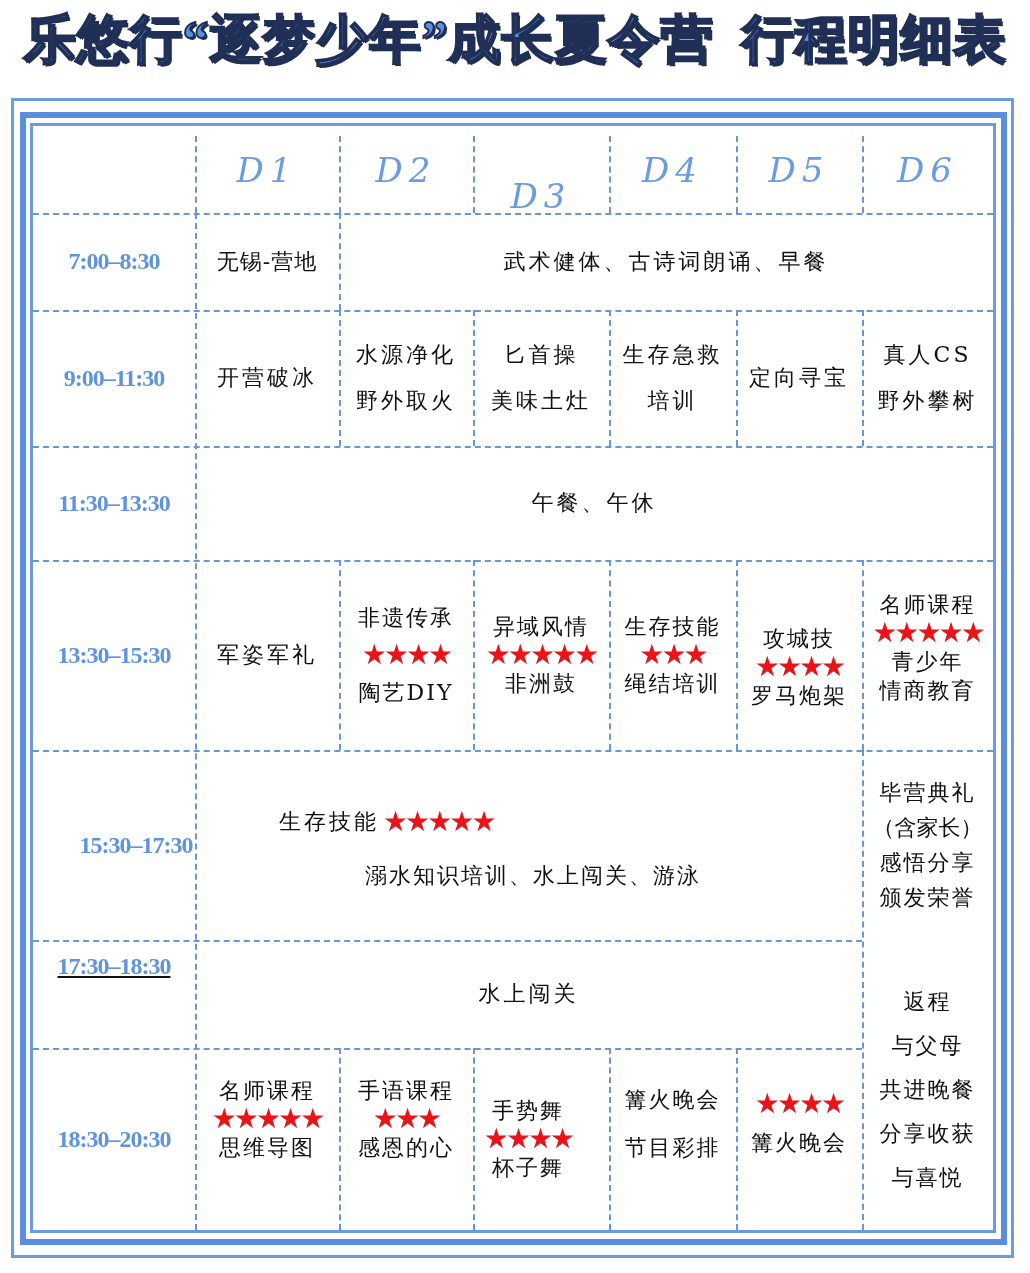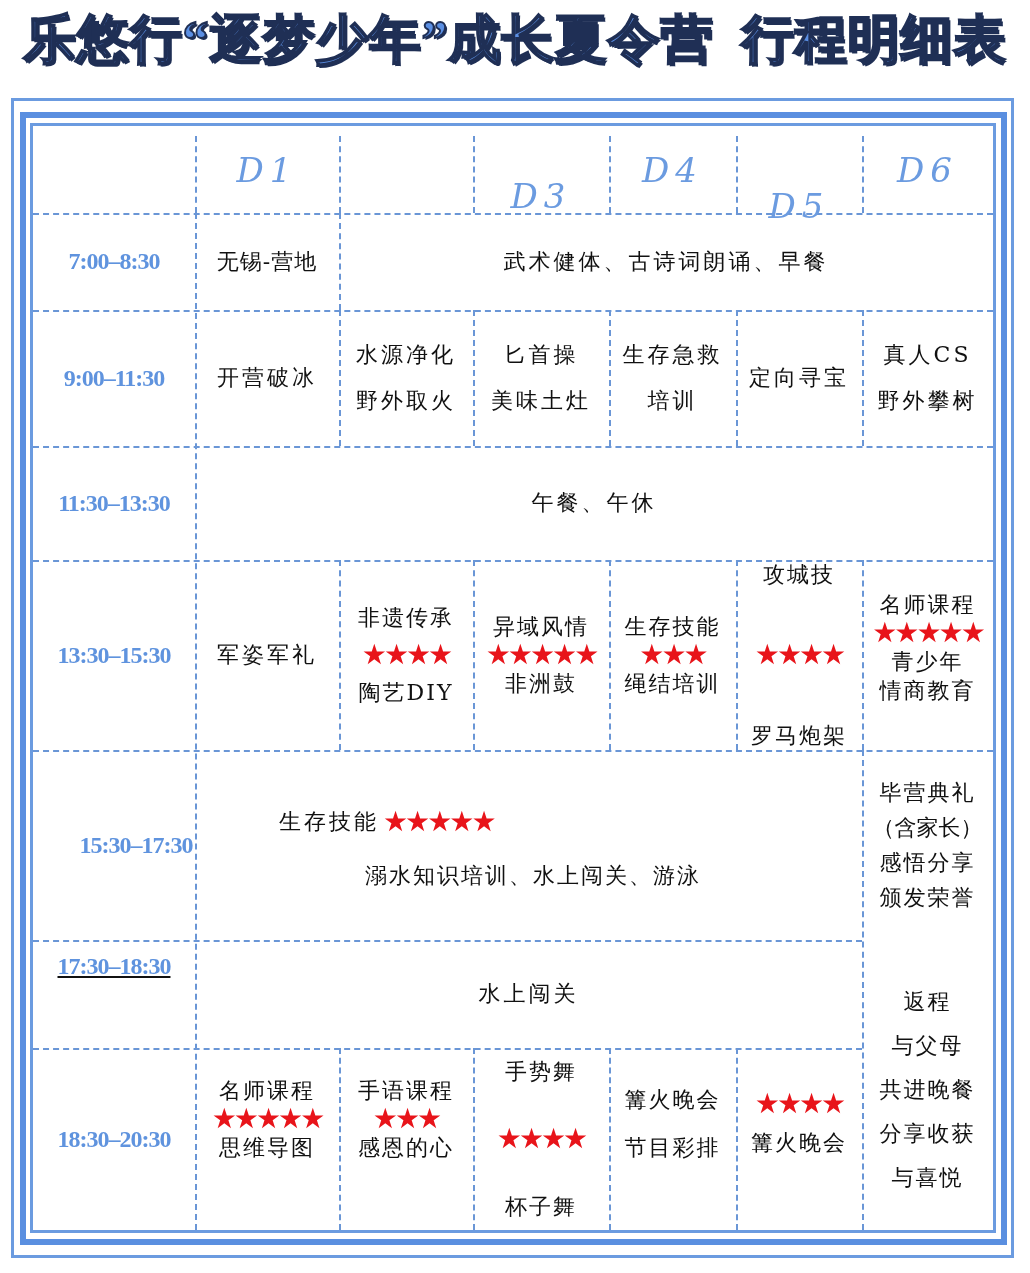--- a/index.html
+++ b/index.html
@@ -82,27 +82,30 @@
   <div class="vline" style="left:829px; top:624px; height:480px;"></div>
 
   <div class="vline" style="left:306px; top:922px; height:182px;"></div>
   <div class="vline" style="left:440px; top:922px; height:182px;"></div>
   <div class="vline" style="left:576px; top:922px; height:182px;"></div>
   <div class="vline" style="left:703px; top:922px; height:182px;"></div>
 
   <div class="cell" style="left:162px; top:0; width:144px; height:87px;">
     <span class="hdr-day">D1</span>
   </div>
+  <div class="cell" style="left:306px; top:0; width:134px; height:87px;">
+    <span class="hdr-day">D2</span>
+  </div>
   <div class="cell" style="left:440px; top:0; width:136px; height:87px;margin-top:26px;">
     <span class="hdr-day">D3</span>
   </div>
   <div class="cell" style="left:576px; top:0; width:127px; height:87px;">
     <span class="hdr-day">D4</span>
   </div>
-  <div class="cell" style="left:703px; top:0; width:126px; height:87px;margin-top:36px;">
+  <div class="cell" style="left:703px; top:0; width:126px; height:87px;">
     <span class="hdr-day">D5</span>
   </div>
   <div class="cell" style="left:829px; top:0; width:131px; height:87px;">
     <span class="hdr-day">D6</span>
   </div>
 
   <div class="cell" style="left:0; top:87px; width:162px; height:97px;">
     <span class="time">7:00–8:30</span>
   </div>
   <div class="cell" style="left:162px; top:87px; width:144px; height:97px;">
@@ -159,21 +162,21 @@
   <div class="cell" style="left:440px; top:434px; width:136px; height:190px;">
     <span class="txt-sm">异域风情</span>
     <span class="stars">★★★★★</span>
     <span class="txt-sm">非洲鼓</span>
   </div>
   <div class="cell" style="left:576px; top:434px; width:127px; height:190px;">
     <span class="txt-sm">生存技能</span>
     <span class="stars">★★★</span>
     <span class="txt-sm">绳结培训</span>
   </div>
-  <div class="cell" style="left:703px; top:434px; width:126px; height:190px;justify-content:space-between;">
+  <div class="cell" style="left:703px; top:446px; width:126px; height:190px;">
     <span class="txt-sm">攻城技</span>
     <span class="stars">★★★★</span>
     <span class="txt-sm">罗马炮架</span>
   </div>
   <div class="cell" style="left:829px; top:434px; width:131px; height:190px; justify-content:flex-start; padding-top:30px;">
     <span class="txt-sm">名师课程</span>
     <span class="stars">★★★★★</span>
     <span class="txt-sm">青少年</span>
     <span class="txt-sm">情商教育</span>
   </div>
@@ -218,21 +221,21 @@
   <div class="cell" style="left:162px; top:922px; width:144px; height:182px; padding-bottom:40px;">
     <span class="txt-sm">名师课程</span>
     <span class="stars">★★★★★</span>
     <span class="txt-sm">思维导图</span>
   </div>
   <div class="cell" style="left:306px; top:922px; width:134px; height:182px; padding-bottom:40px;">
     <span class="txt-sm">手语课程</span>
     <span class="stars">★★★</span>
     <span class="txt-sm">感恩的心</span>
   </div>
-  <div class="cell" style="left:440px; top:922px; width:136px; height:182px; gap:39px;">
+  <div class="cell" style="left:427px; top:922px; width:136px; height:182px; ">
     <span class="txt-sm">手势舞</span>
     <span class="stars">★★★★</span>
     <span class="txt-sm">杯子舞</span>
   </div>
   <div class="cell" style="left:576px; top:922px; width:127px; height:182px; padding-bottom:30px;">
     <span class="txt-sm" style="line-height:2.2">篝火晚会</span>
     <span class="txt-sm" style="line-height:2.2">节目彩排</span>
   </div>
   <div class="cell" style="left:703px; top:922px; width:126px; height:182px; padding-bottom:30px;">
     <span class="stars" style="margin-bottom:10px">★★★★</span>

